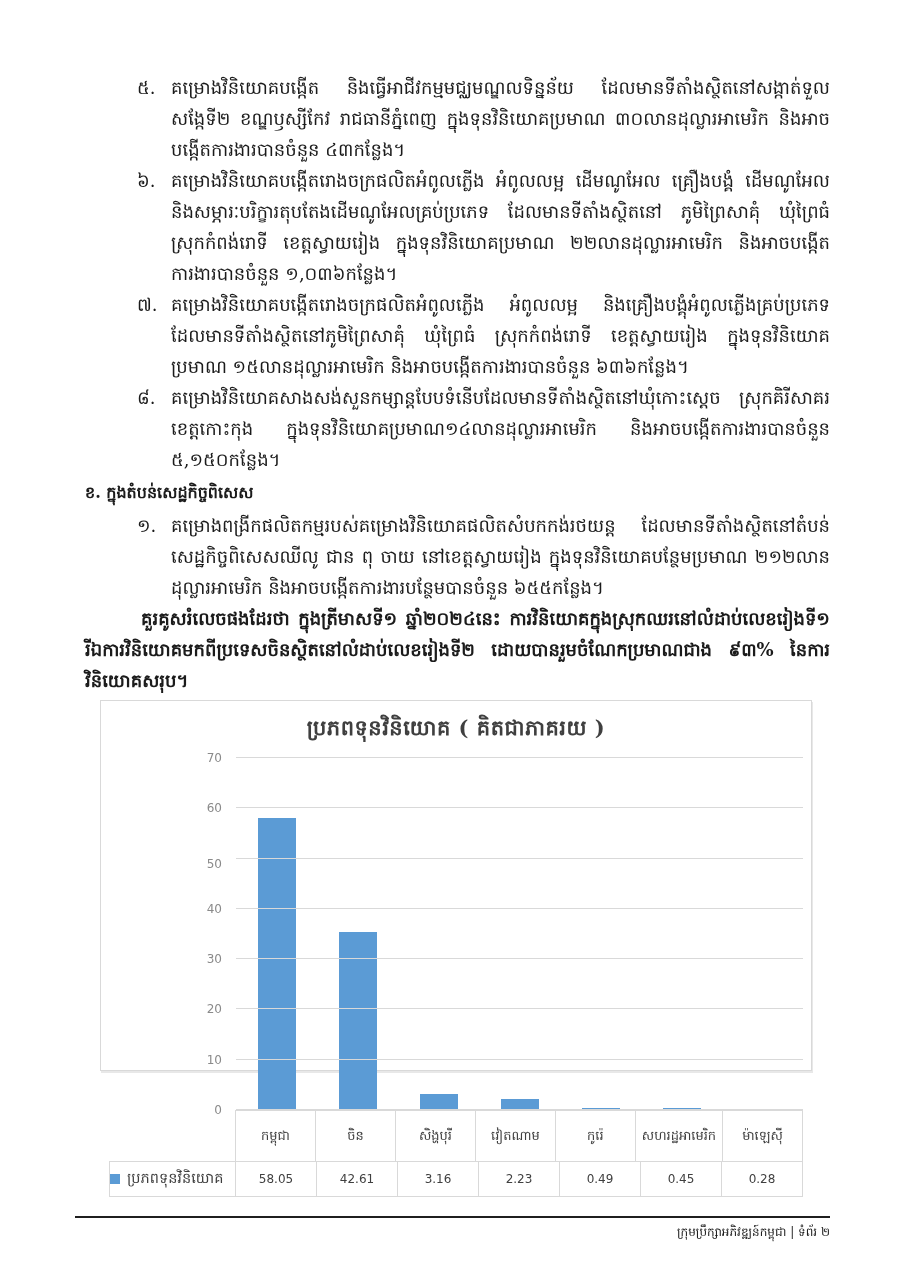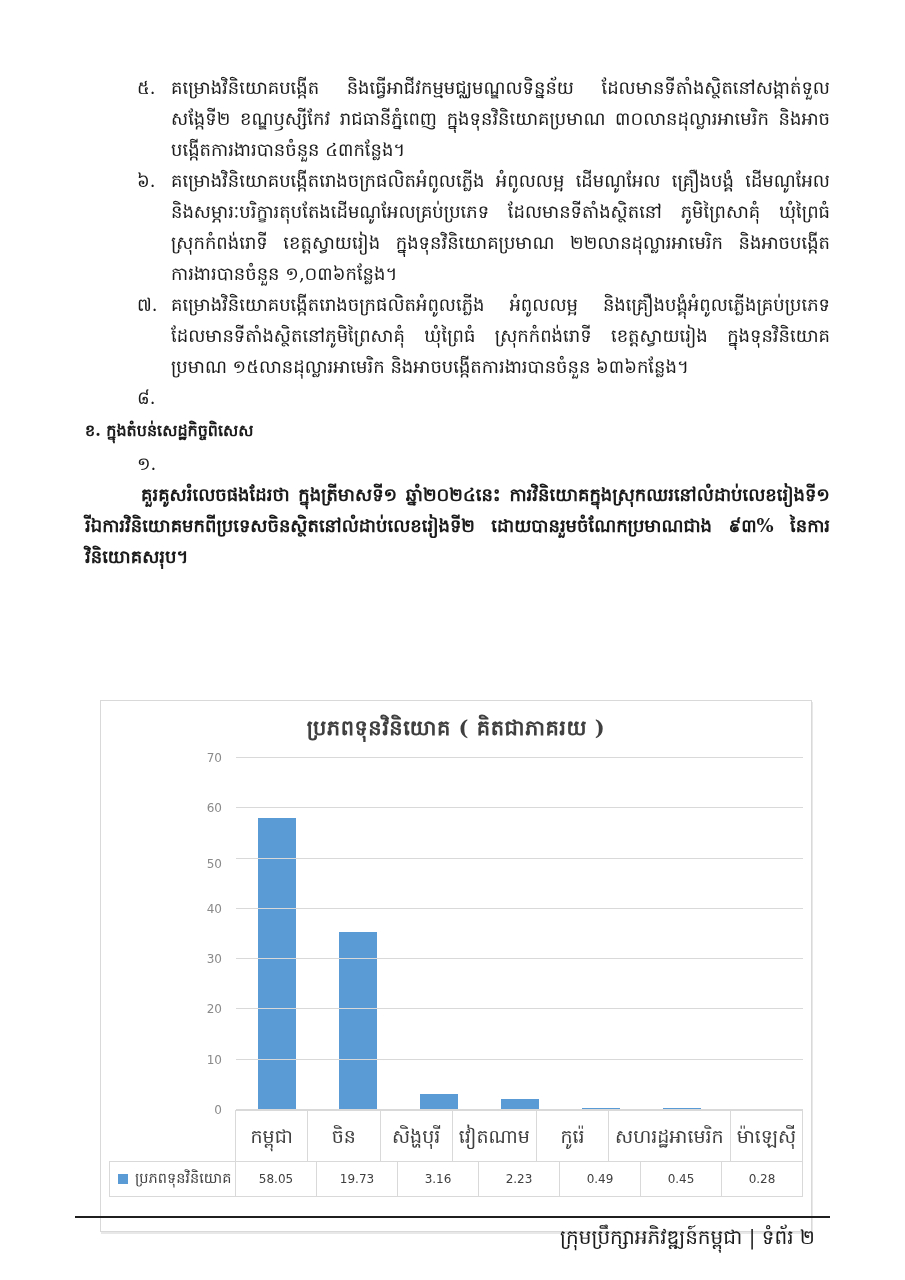--- a/index.html
+++ b/index.html
@@ -25,21 +25,21 @@
     font-weight:bold;
     font-size:16px;
     margin:2px 0 2px 0;
   }
   .closing{ text-indent:56px;font-weight:bold; }
 
   
   .chart-frame{
     position:absolute;
     left:100px;top:700px;
-    width:712px;height:532px;
+    width:712px;height:371px;
     border:1px solid #d9d9d9;
     background:#ffffff;
     box-shadow:1px 2px 0 #e8e8e8;
     box-sizing:border-box;
   }
   .chart-title{
     margin-top:13px;
     text-align:center;
     font-weight:bold;
     font-size:21px;
@@ -94,37 +94,37 @@
   }
   .cat-cell{
     flex:1;
     min-height:52px;
     border:1px solid #d9d9d9;
     margin-left:-1px;
     display:flex;
     align-items:center;
     justify-content:center;
     text-align:center;
-    font-size:19px;
+    font-size:13px;
     line-height:22px;
     color:#3f3f3f;
     padding:2px 6px;
     box-sizing:border-box;
   }
   .val-row{
     display:flex;
     margin-top:-1px;
   }
   .legend-cell{
     flex:0 0 127px;
     border:1px solid #d9d9d9;
     display:flex;
     align-items:center;
     gap:7px;
-    padding-left:8px;
+    padding-left:0;
     font-size:14.5px;
     color:#3f3f3f;
     box-sizing:border-box;
     height:36px;
   }
   .legend-swatch{
     width:10px;height:10px;
     flex:0 0 10px;
   }
   .val-cell{
@@ -141,22 +141,22 @@
     box-sizing:border-box;
   }
   
   .footer-rule{
     position:absolute;
     left:75px;right:75px;top:1216px;
     height:2px;background:#1f1f1f;
   }
   .footer-text{
     position:absolute;
-    right:90px;top:1224px;
-    font-size:20px;
+    right:75px;top:1224px;
+    font-size:12px;
     color:#1b1b1b;
   }
 </style>
 </head>
 <body>
 
 <div class="page">
 
   <div class="content">
 
@@ -170,26 +170,28 @@
       <span class="txt">គម្រោងវិនិយោគបង្កើតរោងចក្រផលិតអំពូលភ្លើង អំពូលលម្អ ដើមណូអែល គ្រឿងបង្គំ ដើមណូអែល និងសម្ភារៈបរិក្ខារតុបតែងដើមណូអែលគ្រប់ប្រភេទ ដែលមានទីតាំងស្ថិតនៅ ភូមិព្រៃសាគុំ ឃុំព្រៃធំ ស្រុកកំពង់រោទី ខេត្តស្វាយរៀង ក្នុងទុនវិនិយោគប្រមាណ ២២លានដុល្លារអាមេរិក និងអាចបង្កើតការងារបានចំនួន ១,០៣៦កន្លែង។</span>
     </div>
 
     <div class="li">
       <span class="num">៧.</span>
       <span class="txt">គម្រោងវិនិយោគបង្កើតរោងចក្រផលិតអំពូលភ្លើង អំពូលលម្អ និងគ្រឿងបង្គុំអំពូលភ្លើងគ្រប់ប្រភេទ ដែលមានទីតាំងស្ថិតនៅភូមិព្រៃសាគុំ ឃុំព្រៃធំ ស្រុកកំពង់រោទី ខេត្តស្វាយរៀង ក្នុងទុនវិនិយោគប្រមាណ ១៥លានដុល្លារអាមេរិក និងអាចបង្កើតការងារបានចំនួន ៦៣៦កន្លែង។</span>
     </div>
 
     <div class="li">
       <span class="num">៨.</span>
+      <span class="txt">គម្រោងវិនិយោគសាងសង់សួនកម្សាន្តបែបទំនើបដែលមានទីតាំងស្ថិតនៅឃុំកោះស្ដេច ស្រុកគិរីសាគរ ខេត្តកោះកុង ក្នុងទុនវិនិយោគប្រមាណ១៤លានដុល្លារអាមេរិក និងអាចបង្កើតការងារបានចំនួន ៥,១៥០កន្លែង។</span>
     </div>
 
     <div class="sec-heading">ខ. ក្នុងតំបន់សេដ្ឋកិច្ចពិសេស</div>
 
     <div class="li">
       <span class="num">១.</span>
+      <span class="txt">គម្រោងពង្រីកផលិតកម្មរបស់គម្រោងវិនិយោគផលិតសំបកកង់រថយន្ត ដែលមានទីតាំងស្ថិតនៅតំបន់សេដ្ឋកិច្ចពិសេសឈីលូ ជាន ពុ ចាយ នៅខេត្តស្វាយរៀង ក្នុងទុនវិនិយោគបន្ថែមប្រមាណ ២១២លានដុល្លារអាមេរិក និងអាចបង្កើតការងារបន្ថែមបានចំនួន ៦៥៥កន្លែង។</span>
     </div>
 
     <div class="closing">គួរគូសរំលេចផងដែរថា ក្នុងត្រីមាសទី១ ឆ្នាំ២០២៤នេះ ការវិនិយោគក្នុងស្រុកឈរនៅលំដាប់លេខរៀងទី១ រីឯការវិនិយោគមកពីប្រទេសចិនស្ថិតនៅលំដាប់លេខរៀងទី២ ដោយបានរួមចំណែកប្រមាណជាង ៩៣% នៃការវិនិយោគសរុប។</div>
 
   </div>
 
   <div class="chart-frame">
     <div class="chart-title">ប្រភពទុនវិនិយោគ ( គិតជាភាគរយ )</div>
     <div class="chart-grid">
       <div class="chart-body">
@@ -245,21 +247,21 @@
           <div class="cat-cell">កូរ៉េ</div>
           <div class="cat-cell">សហរដ្ឋអាមេរិក</div>
           <div class="cat-cell">ម៉ាឡេស៊ី</div>
         </div>
       <div class="val-row">
         <div class="legend-cell">
           <span class="legend-swatch" style="background: rgb(91, 155, 213);"></span>
           <span>ប្រភពទុនវិនិយោគ</span>
         </div>
       <div class="val-cell">58.05</div>
-          <div class="val-cell">19.73</div>
+          <div class="val-cell">42.61</div>
           <div class="val-cell">3.16</div>
           <div class="val-cell">2.23</div>
           <div class="val-cell">0.49</div>
           <div class="val-cell">0.45</div>
           <div class="val-cell">0.28</div>
         </div>
     </div>
   </div>
 
   <div class="footer-rule"></div>

